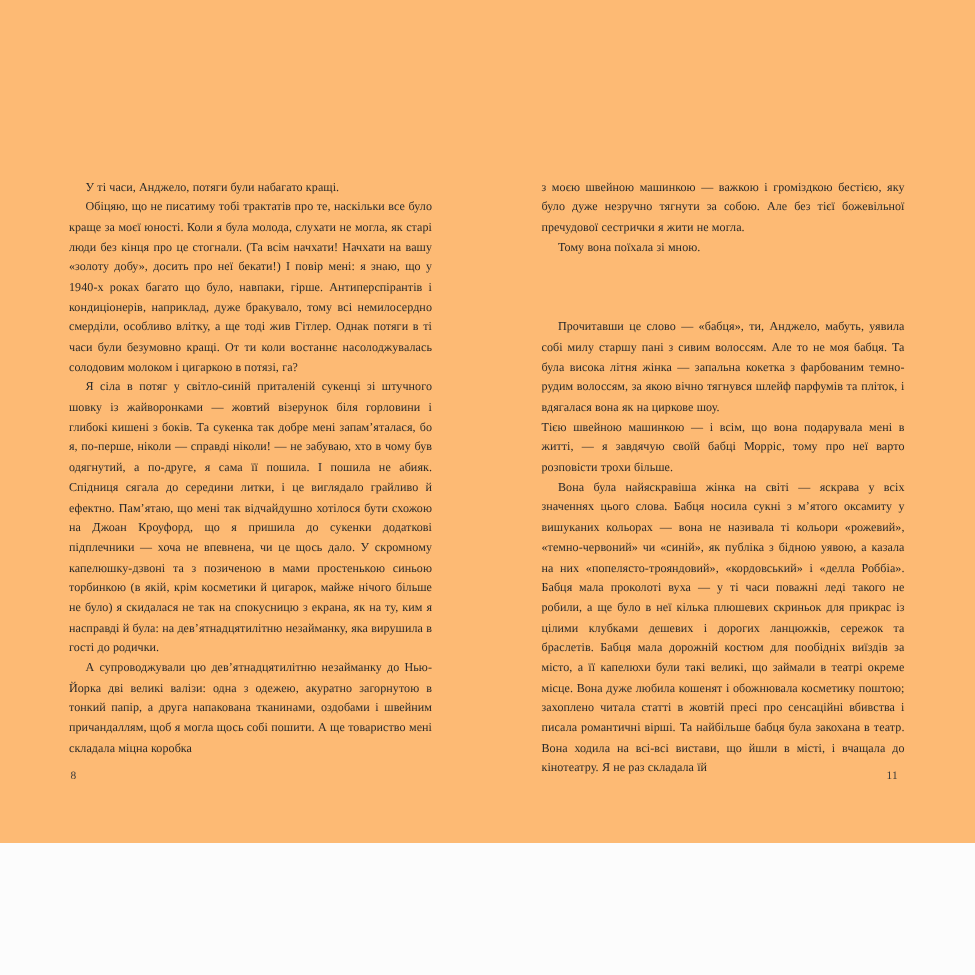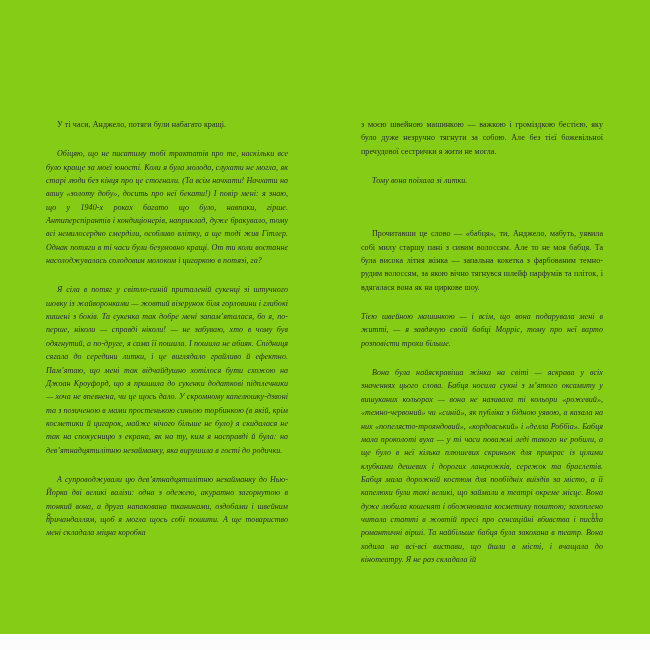--- a/index.html
+++ b/index.html
@@ -10,22 +10,22 @@
     width: 650px;
     height: 650px;
     background: #fcfcfc;
     font-family: "Liberation Serif", "DejaVu Serif", serif;
     color: #2a2a2a;
     overflow: hidden;
   }
   .spread {
     position: relative;
     width: 650px;
-    height: 634px;
-    background: #84cc16;
+    height: 562px;
+    background: #fdba74;
     box-sizing: border-box;
     padding-left: 24px;
   }
   .page {
     position: absolute;
     top: 118px;
     width: 242px;
     height: 420px;
   }
   .page-left  { left: 46px; }
@@ -43,22 +43,21 @@
     text-indent: 11px;
     letter-spacing: 0.005em;
     word-spacing: 0.01em;
     -webkit-font-smoothing: antialiased;
     hyphens: manual;
   }
   .para.noindent {
     text-indent: 0;
   }
   .para + .para {
-    margin-top: 16px;
-    font-style: italic;
+    margin-top: 0;
   }
 
   .section-gap {
     height: 40px;
   }
 
   .folio {
     position: absolute;
     font-size: 7.6px;
     line-height: 1;
@@ -71,28 +70,28 @@
 </head>
 <body>
 
 <div class="spread">
 
   <div class="page page-left">
     <div class="textcolumn">
       <p class="para">У ті часи, Анджело, потяги були набагато кращі.</p>
       <p class="para">Обіцяю, що не писатиму тобі трактатів про те, наскільки все було краще за моєї юності. Коли я була молода, слухати не могла, як старі люди без кінця про це стогнали. (Та всім начхати! Начхати на вашу «золоту добу», досить про неї бекати!) І повір мені: я знаю, що у 1940-х роках багато що було, навпаки, гірше. Антиперспірантів і кондиціонерів, наприклад, дуже бракувало, тому всі немилосердно смерділи, особливо влітку, а ще тоді жив Гітлер. Однак потяги в ті часи були безумовно кращі. От ти коли востаннє насолоджувалась солодовим молоком і цигаркою в потязі, га?</p>
       <p class="para">Я сіла в потяг у світло-синій приталеній сукенці зі штучного шовку із жайворонками — жовтий візерунок біля горловини і глибокі кишені з боків. Та сукенка так добре мені запам’яталася, бо я, по-перше, ніколи — справді ніколи! — не забуваю, хто в чому був одягнутий, а по-друге, я сама її пошила. І пошила не абияк. Спідниця сягала до середини литки, і це виглядало грайливо й ефектно. Пам’ятаю, що мені так відчайдушно хотілося бути схожою на Джоан Кроуфорд, що я пришила до сукенки додаткові підплечники — хоча не впевнена, чи це щось дало. У скромному капелюшку-дзвоні та з позиченою в мами простенькою синьою торбинкою (в якій, крім косметики й цигарок, майже нічого більше не було) я скидалася не так на спокусницю з екрана, як на ту, ким я насправді й була: на дев’ятнадцятилітню незайманку, яка вирушила в гості до родички.</p>
-      <p class="para">А супроводжували цю дев’ятнадцятилітню незайманку до Нью-Йорка дві великі валізи: одна з одежею, акуратно загорнутою в тонкий вона, а друга напакована тканинами, оздобами і швейним причандаллям, щоб я могла щось собі пошити. А ще товариство мені складала міцна коробка</p>
+      <p class="para">А супроводжували цю дев’ятнадцятилітню незайманку до Нью-Йорка дві великі валізи: одна з одежею, акуратно загорнутою в тонкий папір, а друга напакована тканинами, оздобами і швейним причандаллям, щоб я могла щось собі пошити. А ще товариство мені складала міцна коробка</p>
     </div>
   </div>
 
   <div class="page page-right">
     <div class="textcolumn">
       <p class="para noindent">з моєю швейною машинкою — важкою і громіздкою бестією, яку було дуже незручно тягнути за собою. Але без тієї божевільної пречудової сестрички я жити не могла.</p>
-      <p class="para">Тому вона поїхала зі литки.</p>
+      <p class="para">Тому вона поїхала зі мною.</p>
       <div class="section-gap"></div>
       <p class="para">Прочитавши це слово — «бабця», ти, Анджело, мабуть, уявила собі милу старшу пані з сивим волоссям. Але то не моя бабця. Та була висока літня жінка — запальна кокетка з фарбованим темно-рудим волоссям, за якою вічно тягнувся шлейф парфумів та пліток, і вдягалася вона як на циркове шоу.</p>
       <p class="para noindent">Тією швейною машинкою — і всім, що вона подарувала мені в житті, — я завдячую своїй бабці Морріс, тому про неї варто розповісти трохи більше.</p>
       <p class="para">Вона була найяскравіша жінка на світі — яскрава у всіх значеннях цього слова. Бабця носила сукні з м’ятого оксамиту у вишуканих кольорах — вона не називала ті кольори «рожевий», «темно-червоний» чи «синій», як публіка з бідною уявою, а казала на них «попелясто-трояндовий», «кордовський» і «делла Роббіа». Бабця мала проколоті вуха — у ті часи поважні леді такого не робили, а ще було в неї кілька плюшевих скриньок для прикрас із цілими клубками дешевих і дорогих ланцюжків, сережок та браслетів. Бабця мала дорожній костюм для пообідніх виїздів за місто, а її капелюхи були такі великі, що займали в театрі окреме місце. Вона дуже любила кошенят і обожнювала косметику поштою; захоплено читала статті в жовтій пресі про сенсаційні вбивства і писала романтичні вірші. Та найбільше бабця була закохана в театр. Вона ходила на всі-всі вистави, що йшли в місті, і вчащала до кінотеатру. Я не раз складала їй</p>
     </div>
   </div>
 
   <div class="folio folio-left">8</div>
   <div class="folio folio-right">11</div>
 

